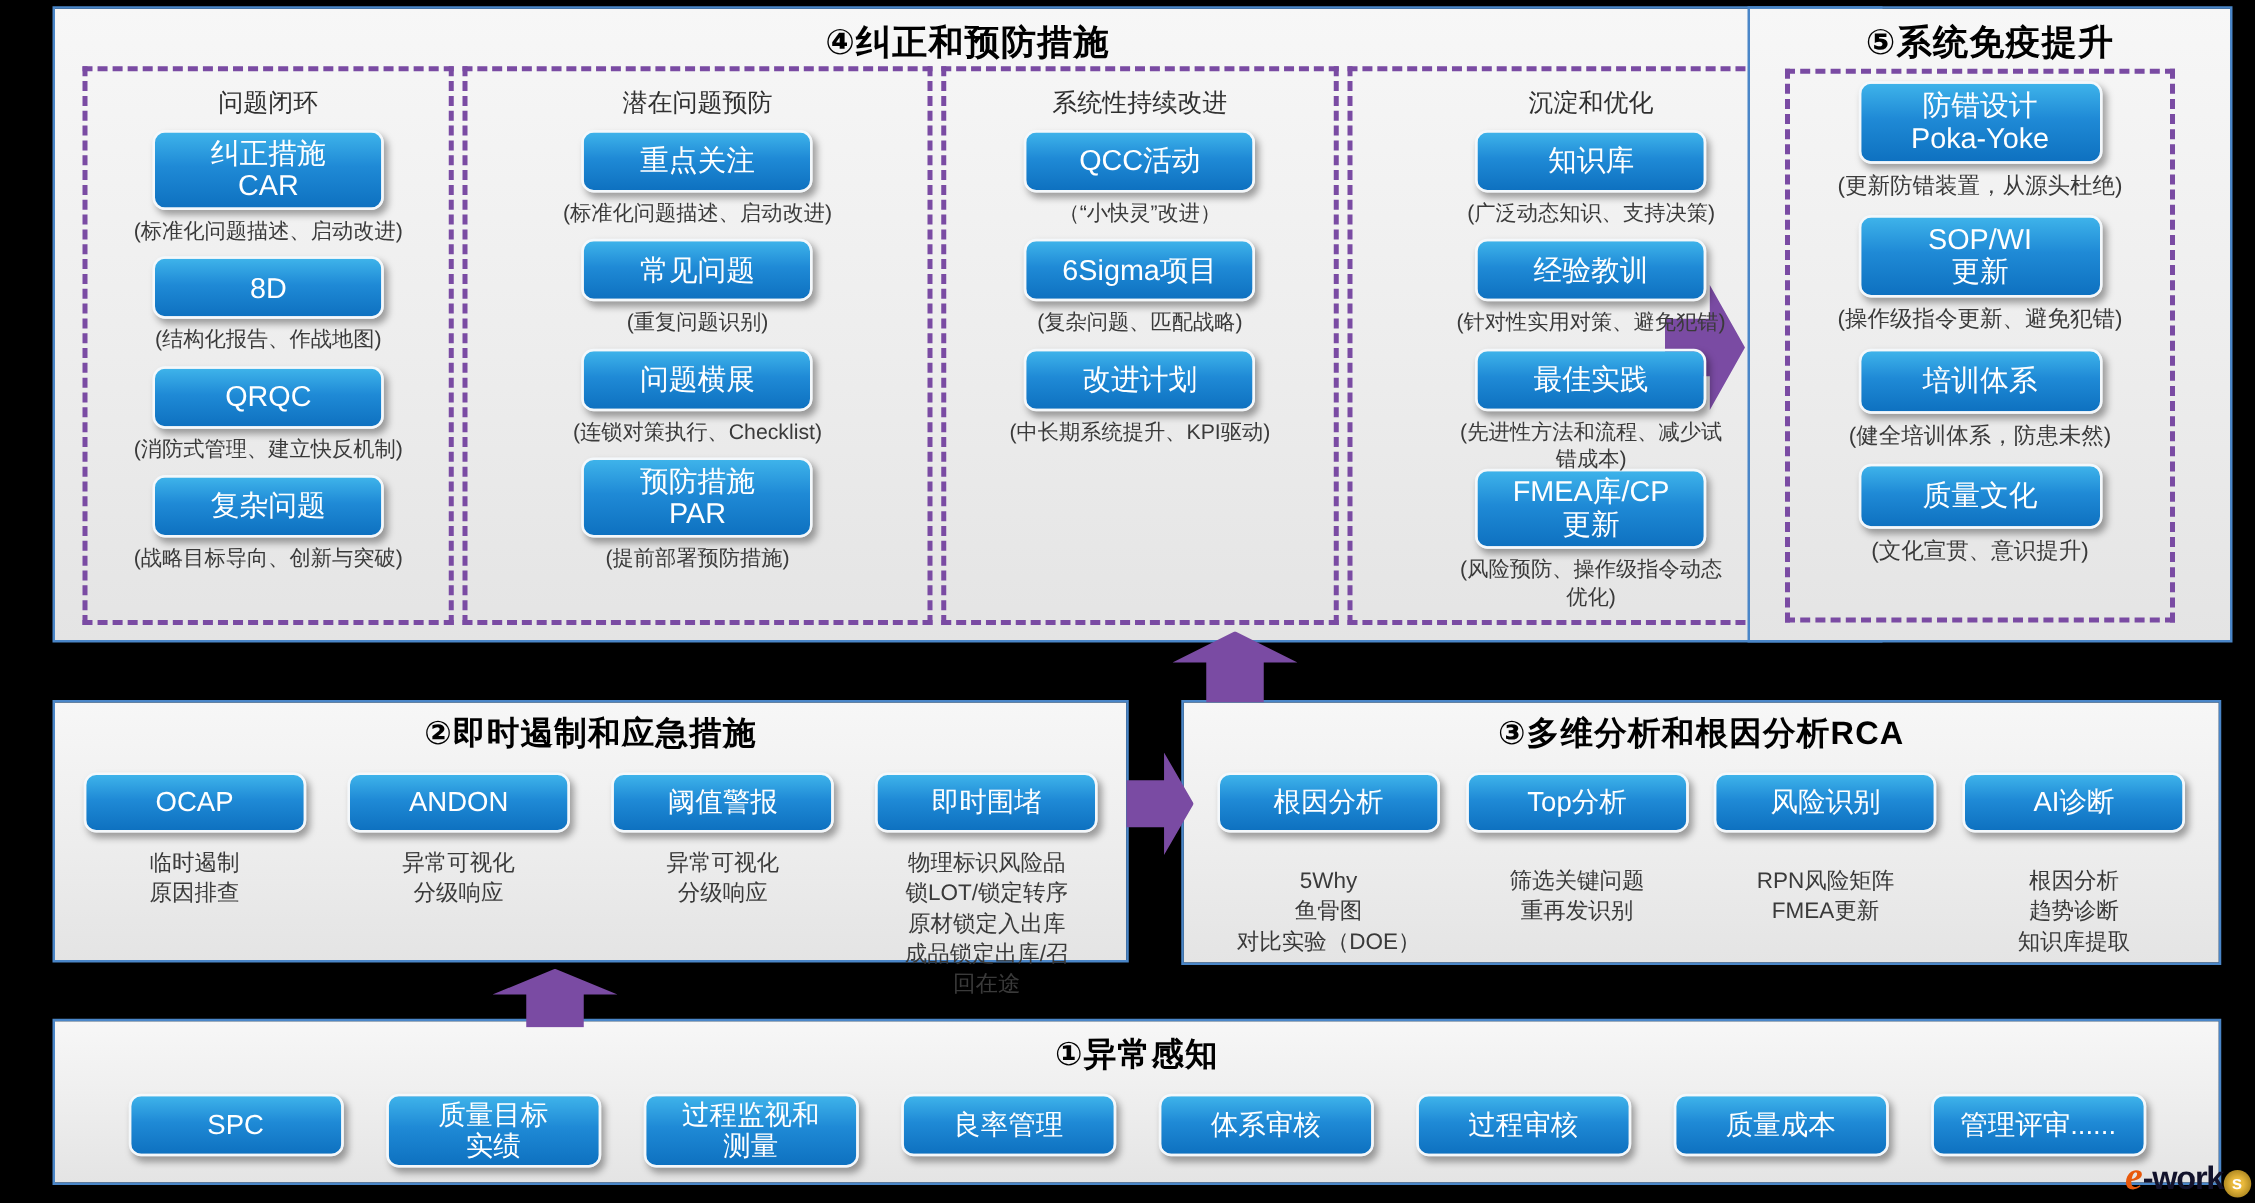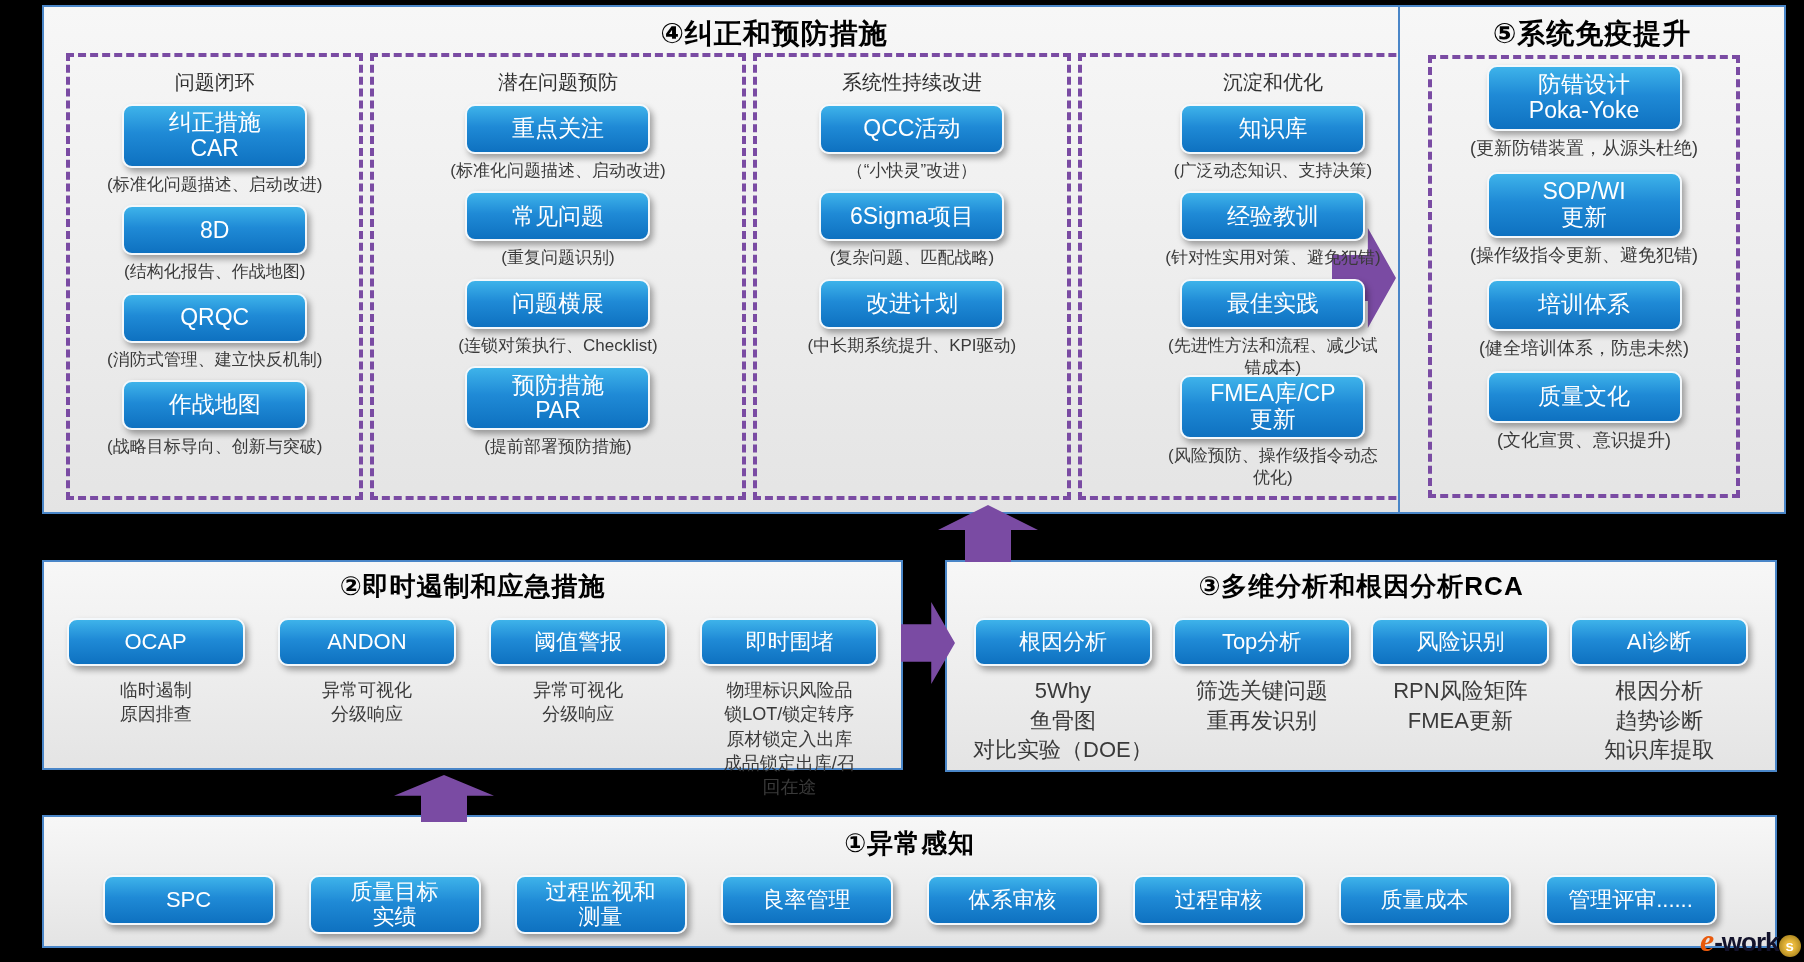--- a/index.html
+++ b/index.html
@@ -51,21 +51,21 @@
   #p2-row .cell{flex:1;}
   #p2-row .btn{width:178px;height:48px;font-size:22px;}
   #p2-row .cap{margin-top:12px;font-size:18px;line-height:1.35;}
 
   
   #p3{left:945px;top:560px;width:832px;height:212px;}
   #p3 .panel-title{font-size:26px;padding-top:7px;}
   #p3-row{position:absolute;top:56px;left:18px;right:18px;display:flex;gap:3px;}
   #p3-row .cell{flex:1;}
   #p3-row .btn{width:178px;height:48px;font-size:22px;}
-  #p3-row .cap{margin-top:10px;font-size:22px;line-height:1.35;}
+  #p3-row .cap{margin-top:26px;font-size:18px;line-height:1.35;}
 
   
   #p1{left:42px;top:815px;width:1735px;height:133px;}
   #p1 .panel-title{font-size:26px;padding-top:9px;}
   #p1-row{position:absolute;top:58px;left:50px;right:50px;display:flex;justify-content:center;
           align-items:flex-start;gap:17px;}
   #p1-row .btn{width:172px;min-height:50px;font-size:22px;padding:3px 8px;}
 
   
   .arrow{position:absolute;background:#7a4ba3;}
@@ -102,21 +102,21 @@
           </div>
         <div class="pair">
             <div class="btn">8D</div>
           <div class="cap">(结构化报告、作战地图)</div>
           </div>
         <div class="pair">
             <div class="btn">QRQC</div>
           <div class="cap">(消防式管理、建立快反机制)</div>
           </div>
         <div class="pair">
-            <div class="btn">作战地图</div>
+            <div class="btn">复杂问题</div>
           <div class="cap">(战略目标导向、创新与突破)</div>
           </div>
       </div>
 
       <div class="dashed-box p4col" id="p4c2">
         <div class="col-title">潜在问题预防</div>
         <div class="pair">
             <div class="btn">重点关注</div>
           <div class="cap">(标准化问题描述、启动改进)</div>
           </div>

